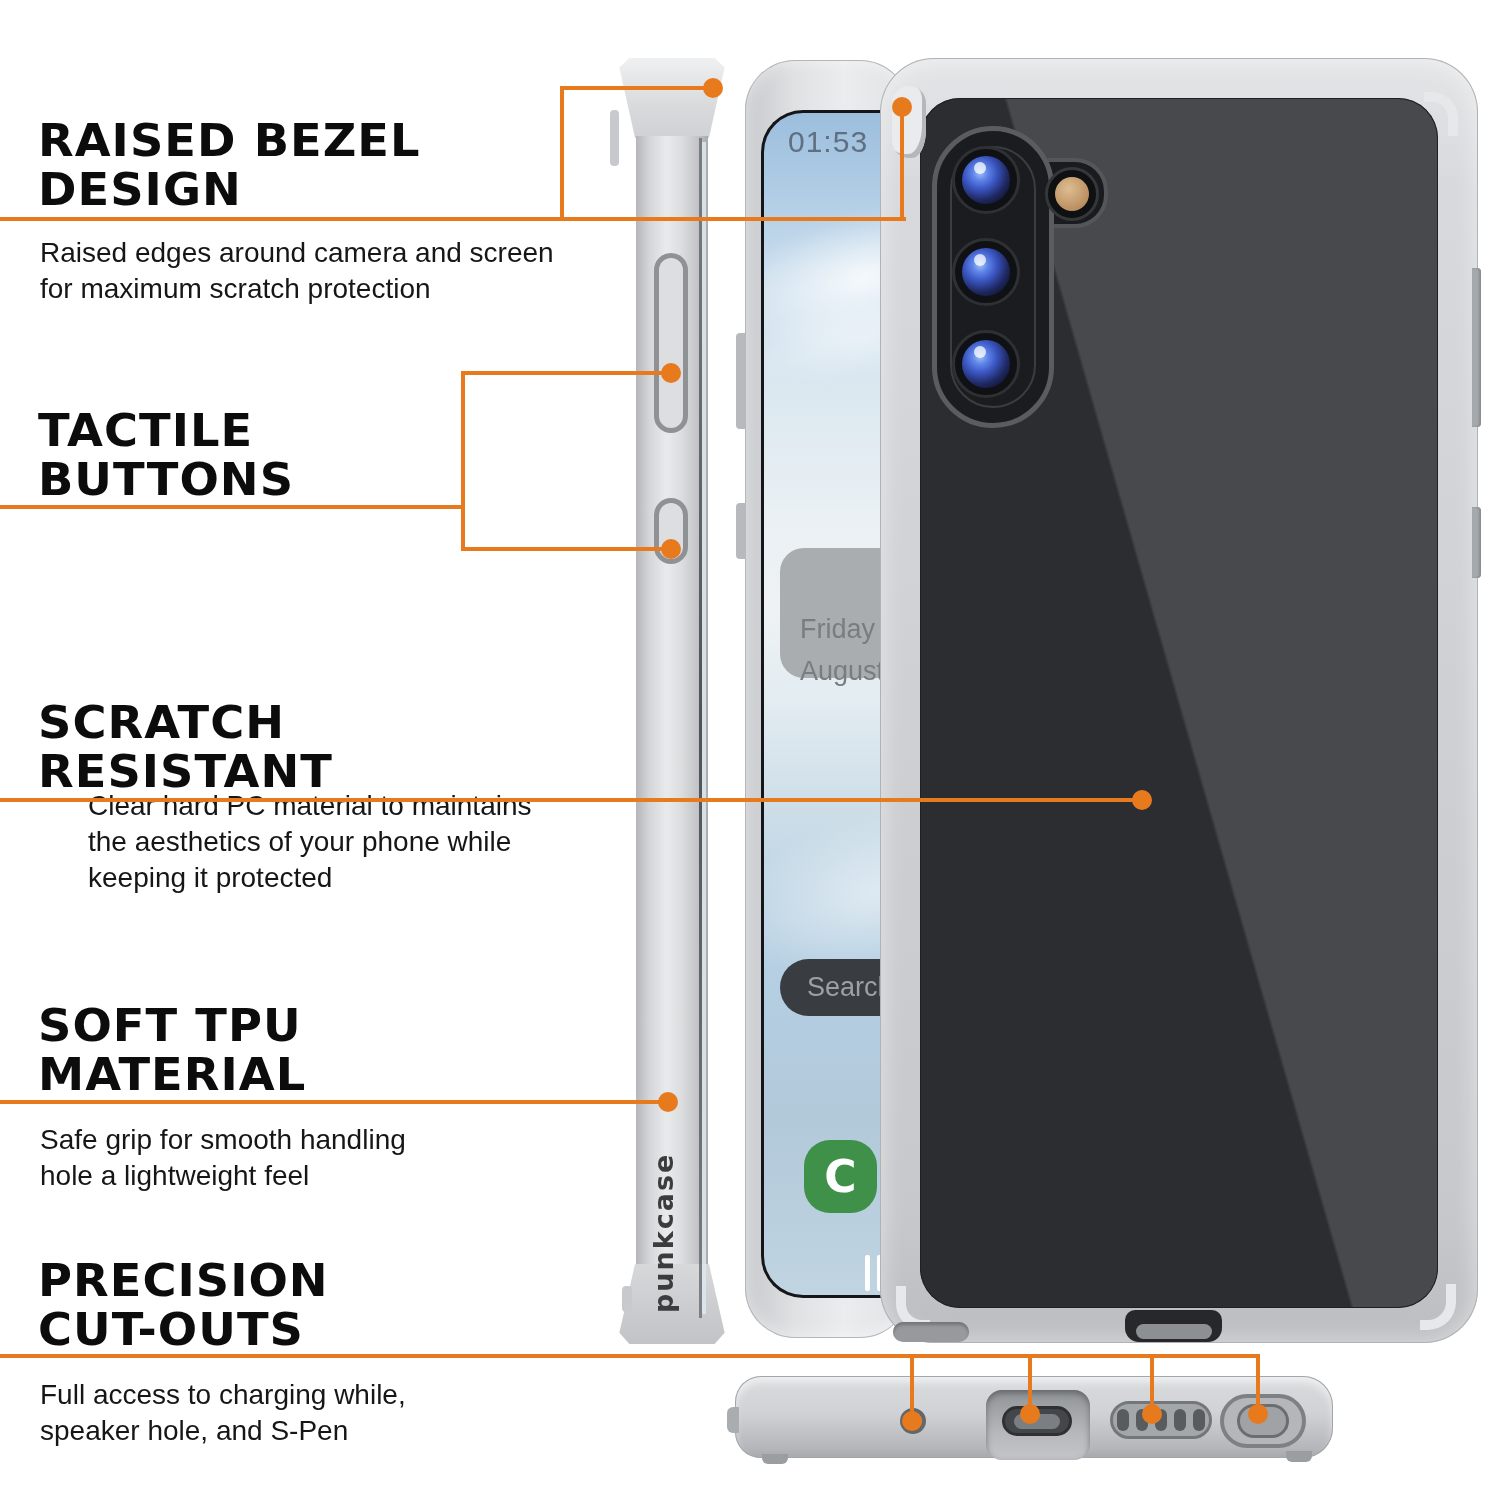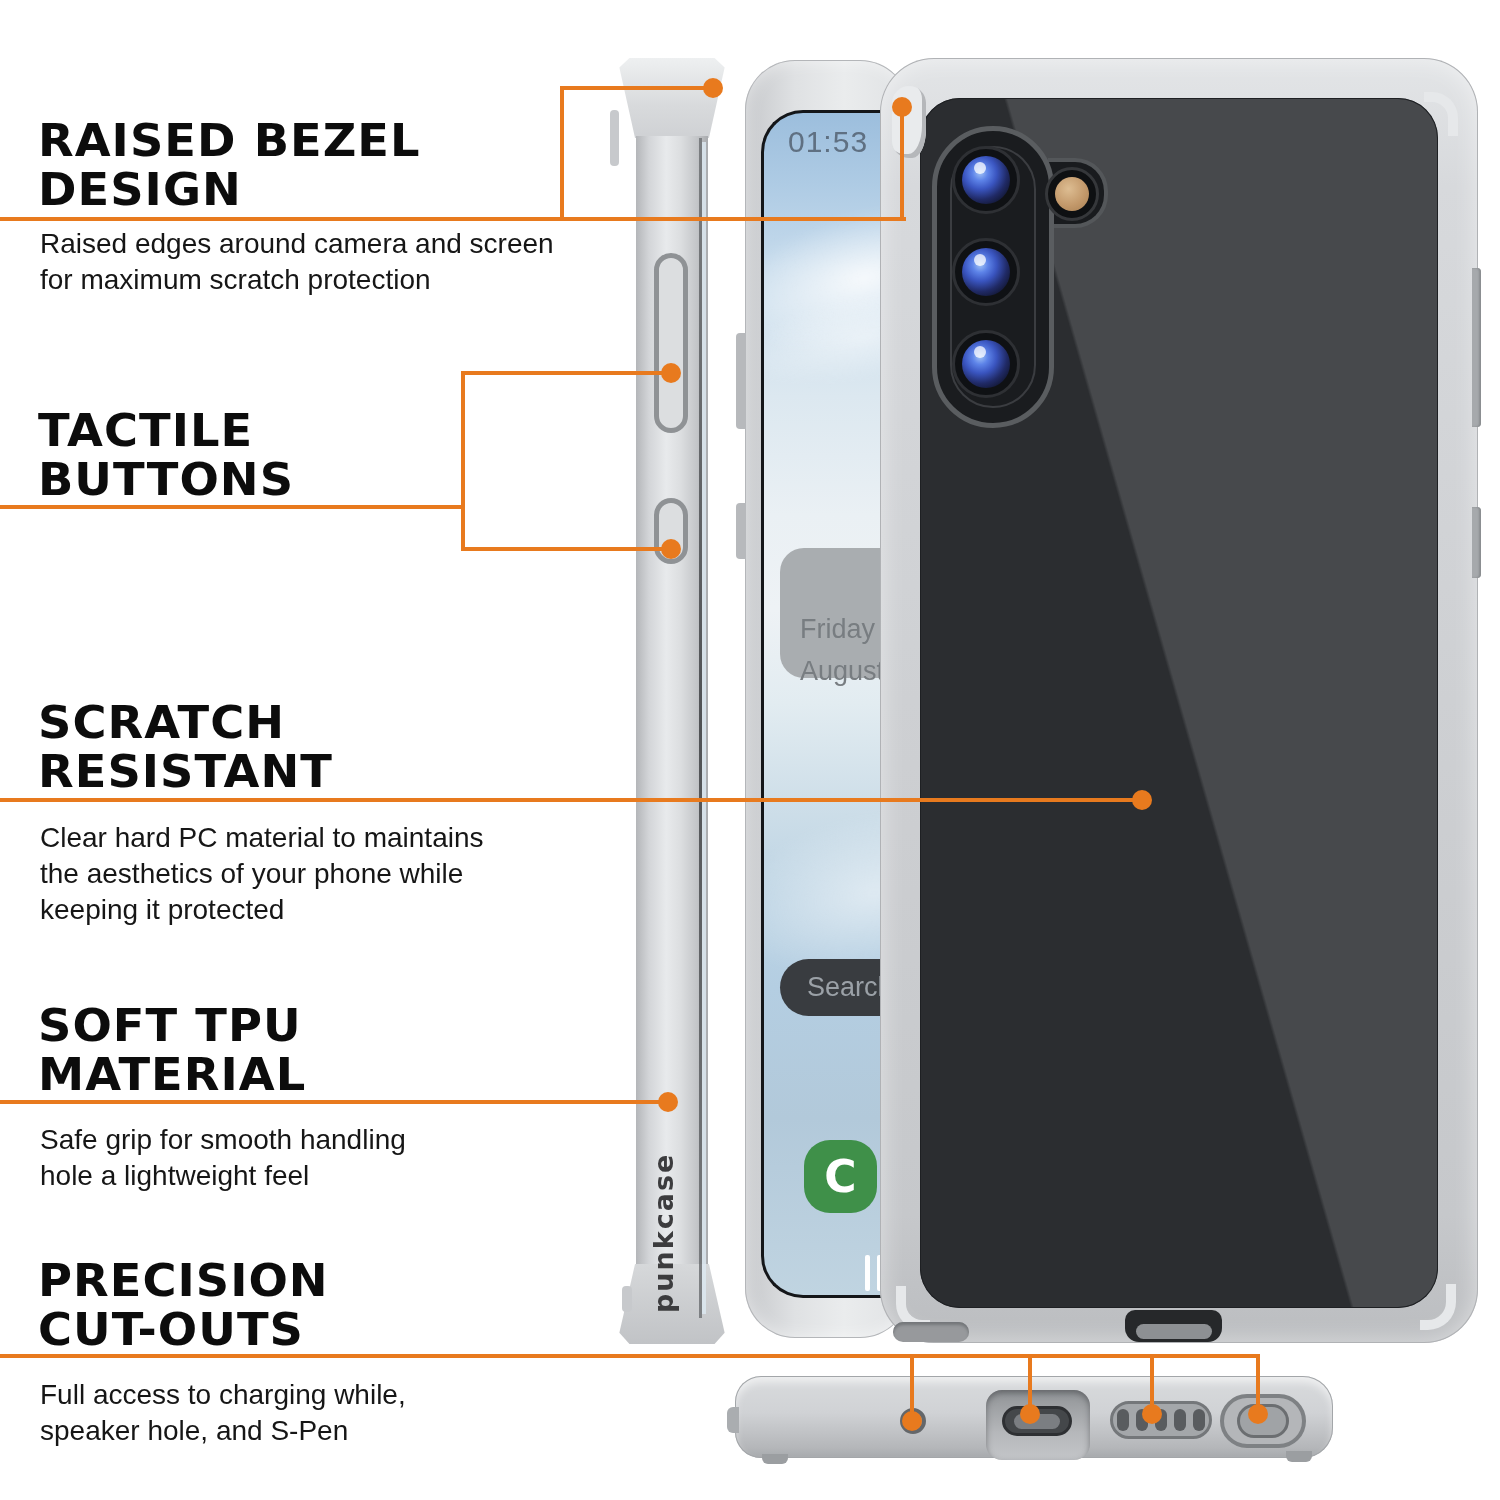--- a/index.html
+++ b/index.html
@@ -212,29 +212,29 @@
       <div class="speaker-slot"></div>
     </div>
     <div class="spen-outer"></div>
     <div class="spen-inner"></div>
     <div class="foot" style="left:35px;top:78px;width:26px;height:10px;"></div>
     <div class="foot" style="left:559px;top:75px;width:26px;height:11px;"></div>
   </div>
 
   <div class="feature-title" style="top:116px;">RAISED BEZEL
 DESIGN</div>
-  <div class="feature-desc" style="top:226px;">Raised edges around camera and screen
+  <div class="feature-desc" style="top:235px;">Raised edges around camera and screen
 for maximum scratch protection</div>
 
   <div class="feature-title" style="top:406px;">TACTILE
 BUTTONS</div>
 
   <div class="feature-title" style="top:698px;">SCRATCH
 RESISTANT</div>
-  <div class="feature-desc" style="top:820px;">Clear hard PC material to maintains
+  <div class="feature-desc" style="top:788px;margin-left:48px;">Clear hard PC material to maintains
 the aesthetics of your phone while
 keeping it protected</div>
 
   <div class="feature-title" style="top:1001px;">SOFT TPU
 MATERIAL</div>
   <div class="feature-desc" style="top:1122px;">Safe grip for smooth handling
 hole a lightweight feel</div>
 
   <div class="feature-title" style="top:1256px;">PRECISION
 CUT-OUTS</div>

